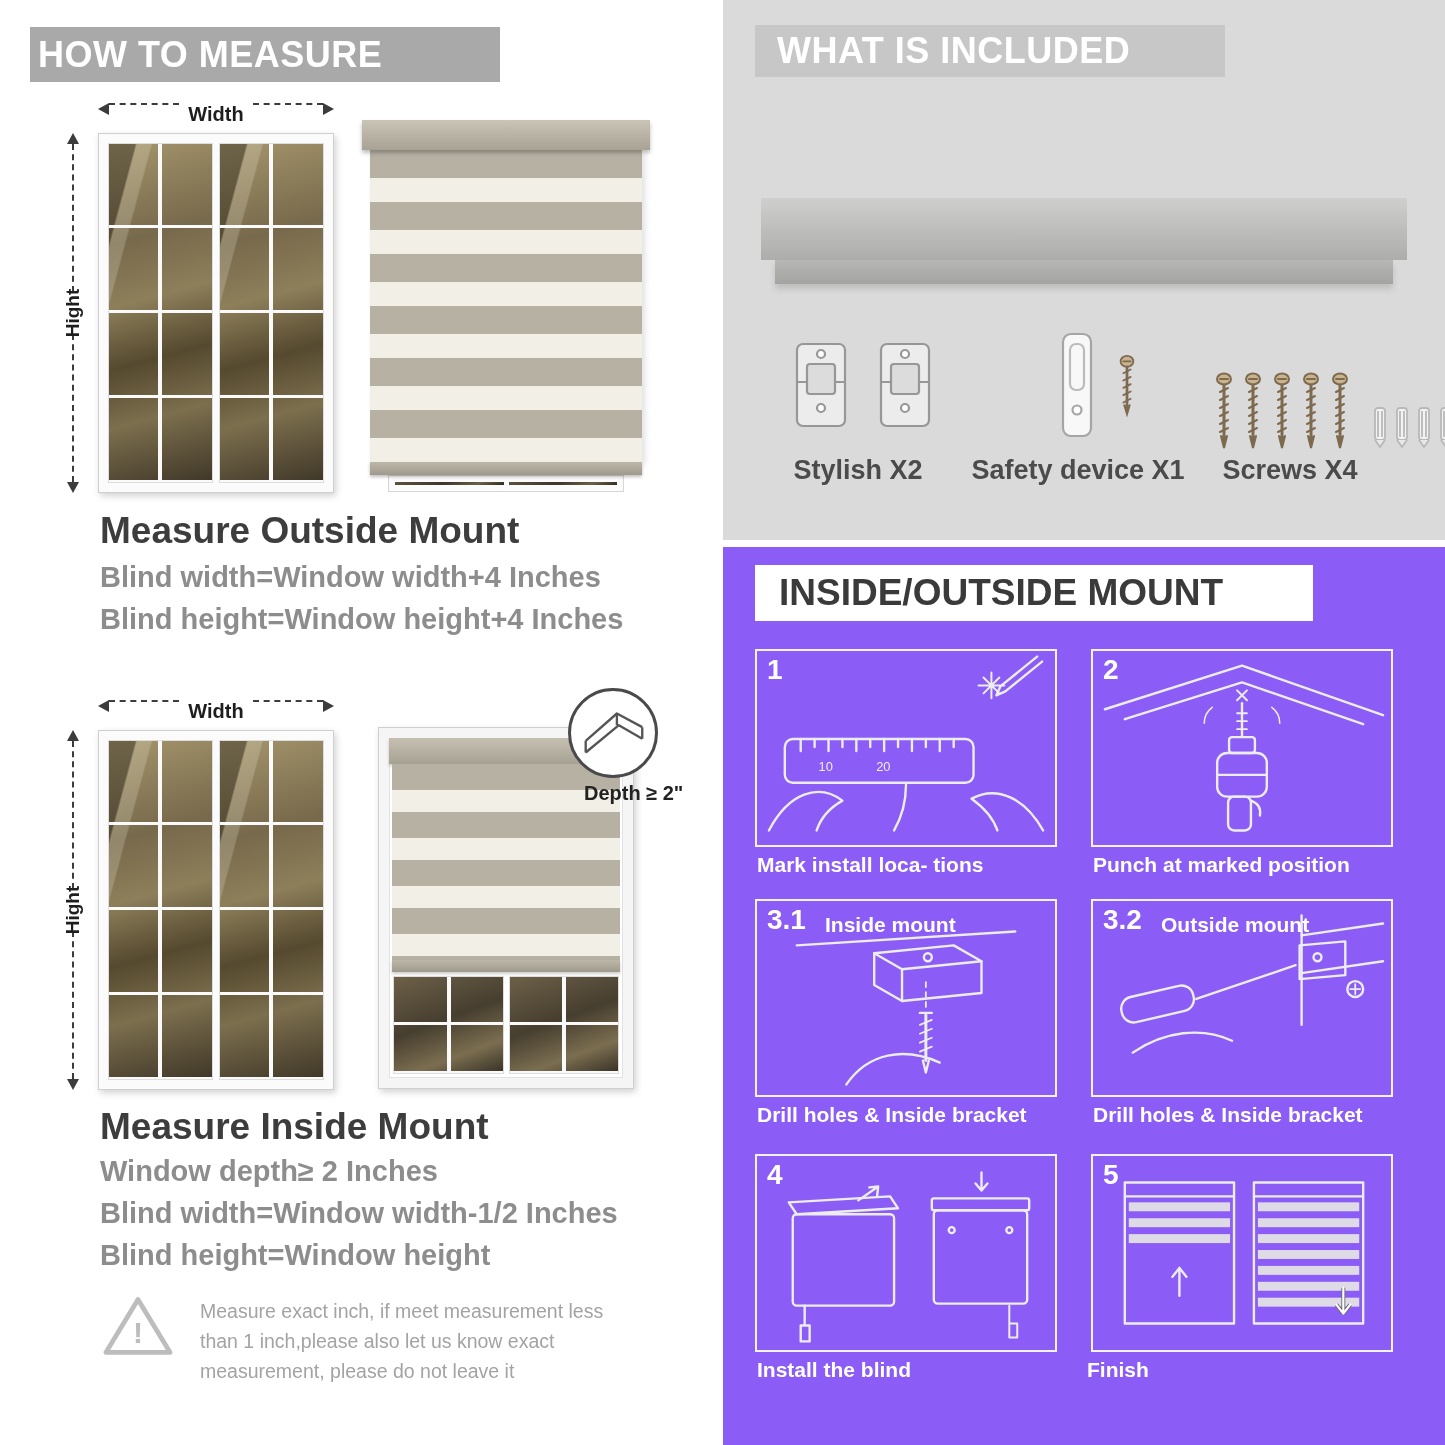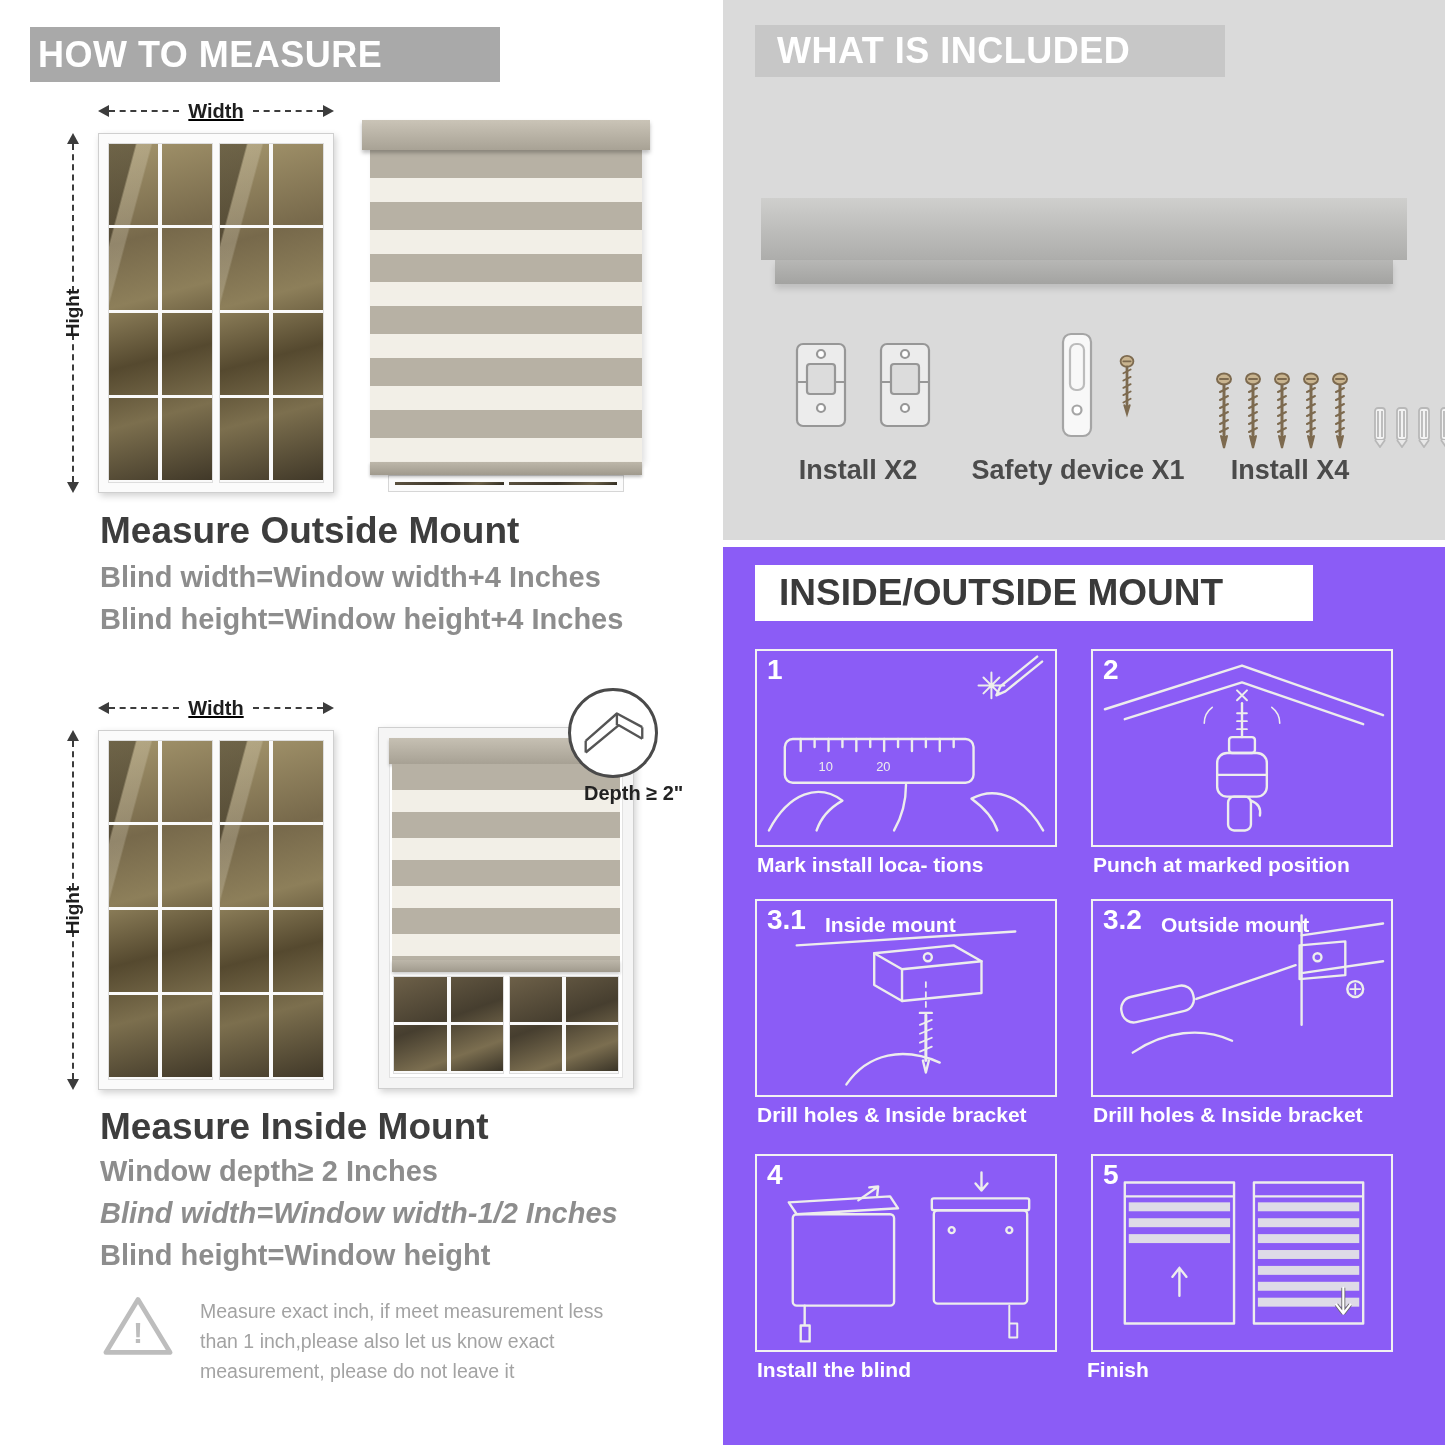--- a/index.html
+++ b/index.html
@@ -16,21 +16,21 @@
        padding:9px;display:flex;gap:6px;}
   .win1{left:98px;top:133px;width:236px;height:360px;}
   .win2{left:98px;top:730px;width:236px;height:360px;}
   .sash{flex:1;box-shadow:inset 0 0 0 1px #ddd;
     background:
       repeating-linear-gradient(to bottom, transparent 0, transparent calc(25% - 3px), #fafafa calc(25% - 3px), #fafafa 25%),
       linear-gradient(to right, transparent 0, transparent calc(50% - 2px), #fafafa calc(50% - 2px), #fafafa calc(50% + 2px), transparent calc(50% + 2px)),
       linear-gradient(105deg, rgba(25,22,15,.38) 0 14%, rgba(255,250,235,.20) 15% 22%, transparent 23%),
       linear-gradient(165deg,#a4956c 0%,#77694b 28%,#8d7f5a 45%,#55492f 62%,#7c6f4e 78%,#3e3627 100%);}
   
-  .harrow{display:flex;align-items:center;height:16px;text-decoration:underline;}
+  .harrow{display:flex;align-items:flex-start;height:16px;}
   .harrow .dash{flex:1;height:0;border-top:2px dashed #3c3c3c;}
   .harrow .lab{font-size:20px;font-weight:700;color:#1e1e1e;padding:0 9px;white-space:nowrap;}
   .ah{width:0;height:0;border:6px solid transparent;}
   .ah.l{border-right:11px solid #3c3c3c;border-left:0;}
   .ah.r{border-left:11px solid #3c3c3c;border-right:0;}
   .harrow1{left:98px;top:103px;width:236px;}
   .harrow2{left:98px;top:700px;width:236px;}
   .varrow{display:flex;flex-direction:column;align-items:center;width:18px;}
   .varrow .vdash{flex:1;width:0;border-left:2px dashed #3c3c3c;}
   .varrow .vlab{font-size:19px;font-weight:700;color:#1e1e1e;transform:rotate(-90deg);padding:10px 0;white-space:nowrap;}
@@ -70,21 +70,21 @@
       linear-gradient(to right, transparent 0, transparent calc(50% - 2px), #fafafa calc(50% - 2px), #fafafa calc(50% + 2px), transparent calc(50% + 2px)),
       linear-gradient(160deg,#6e6149 0%,#463e2f 45%,#7b6e50 75%,#332e23 100%);}
   .detail-circle{left:568px;top:688px;width:90px;height:90px;border-radius:50%;background:#fff;
                  border:3px solid #4a4a4a;z-index:5;display:flex;align-items:center;justify-content:center;}
   .depth-lab{left:584px;top:782px;font-size:20px;font-weight:700;color:#222;}
 
   .m-title{font-size:37px;font-weight:700;color:#3d3d3d;white-space:nowrap;}
   .t1{left:100px;top:510px;} .t2{left:100px;top:1106px;}
   .m-line{font-size:29px;font-weight:700;color:#8d8d8d;white-space:nowrap;}
   .ol1{left:100px;top:561px;} .ol2{left:100px;top:603px;}
-  .il1{left:100px;top:1155px;} .il2{left:100px;top:1197px;font-style:italic;} .il3{left:100px;top:1239px;}
+  .il1{left:100px;top:1155px;} .il2{left:100px;top:1197px;} .il3{left:100px;top:1239px;}
 
   .warning{left:100px;top:1292px;width:545px;display:flex;gap:24px;align-items:flex-start;}
   .warn-text{font-size:19.5px;color:#a3a3a3;line-height:1.55;width:430px;padding-top:4px;}
 
   
   .rtop{left:723px;top:0;width:722px;height:540px;background:#dadada;}
   .wii-band{left:32px;top:25px;width:470px;height:52px;background:#c7c7c7;color:#fff;
             font-size:36px;font-weight:700;line-height:52px;padding-left:22px;letter-spacing:.5px;}
   .product{left:0;top:140px;width:100%;text-align:center;font-size:31px;font-weight:700;color:#4a4a4a;}
   .bar-main{left:38px;top:198px;width:646px;height:62px;
@@ -326,23 +326,23 @@
         <svg viewBox="0 0 16 42" width="16" height="42">
           <g stroke="#b8b8b8" stroke-width="1.8">
               <rect x="3" y="2" width="10" height="32" rx="3" fill="rgba(245,245,245,0.9)"></rect>
               <path d="M6,5 V31 M10,5 V31" fill="none"></path>
               <path d="M3,34 L8,41 L13,34" fill="#e8e8e8"></path>
             </g>
         </svg>
       </div>
     </div>
 
-    <div class="abs inc-label labA">Install X2</div>
+    <div class="abs inc-label labA">Stylish X2</div>
     <div class="abs inc-label labB">Safety device X1</div>
-    <div class="abs inc-label labC">Install X4</div>
+    <div class="abs inc-label labC">Screws X4</div>
   </section>
 
   <section class="abs rbot">
     <div class="abs iom-band">INSIDE/OUTSIDE MOUNT</div>
 
     <div class="abs panel p1">
       <span class="p-num">1</span>
       <svg class="art" viewBox="0 0 300 194">
         <g stroke="#ededed" fill="none" stroke-width="2.4" stroke-linecap="round" stroke-linejoin="round">
           <path d="M228,26 l16,16 M244,26 l-16,16 M236,21 v26 M223,34 h26" stroke-width="2"></path>

